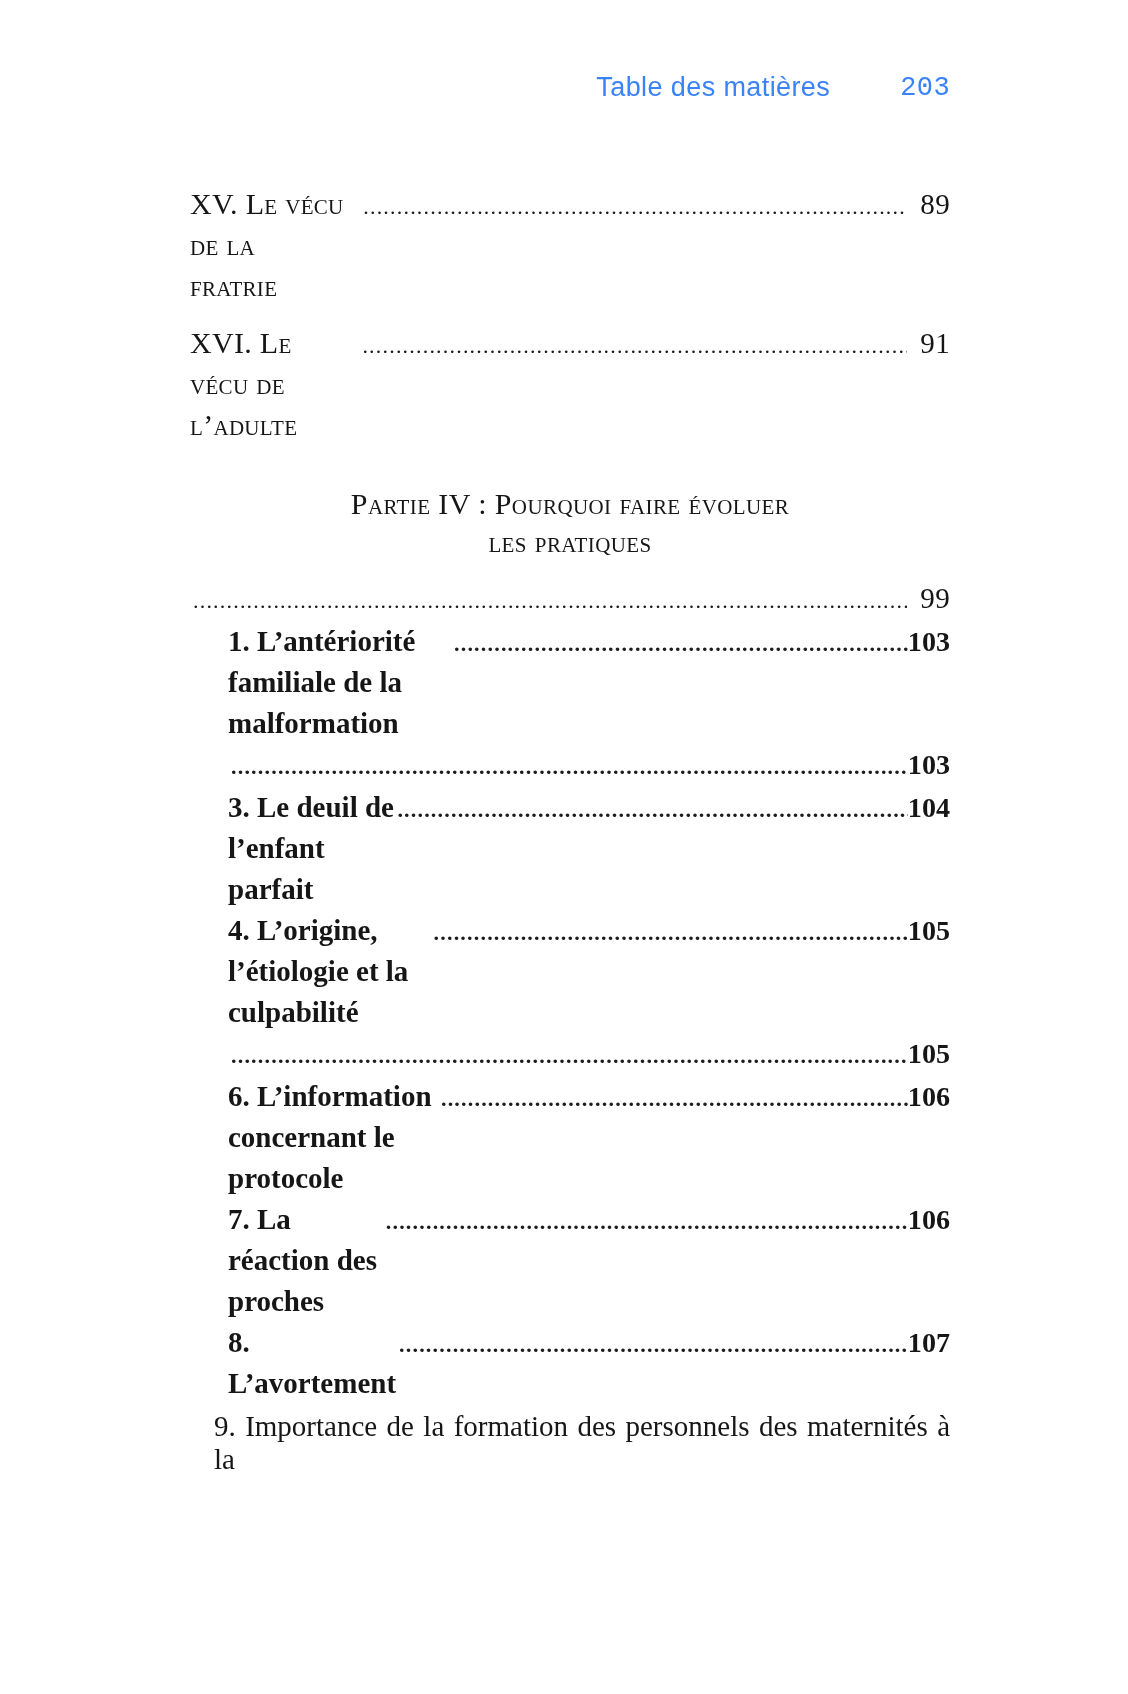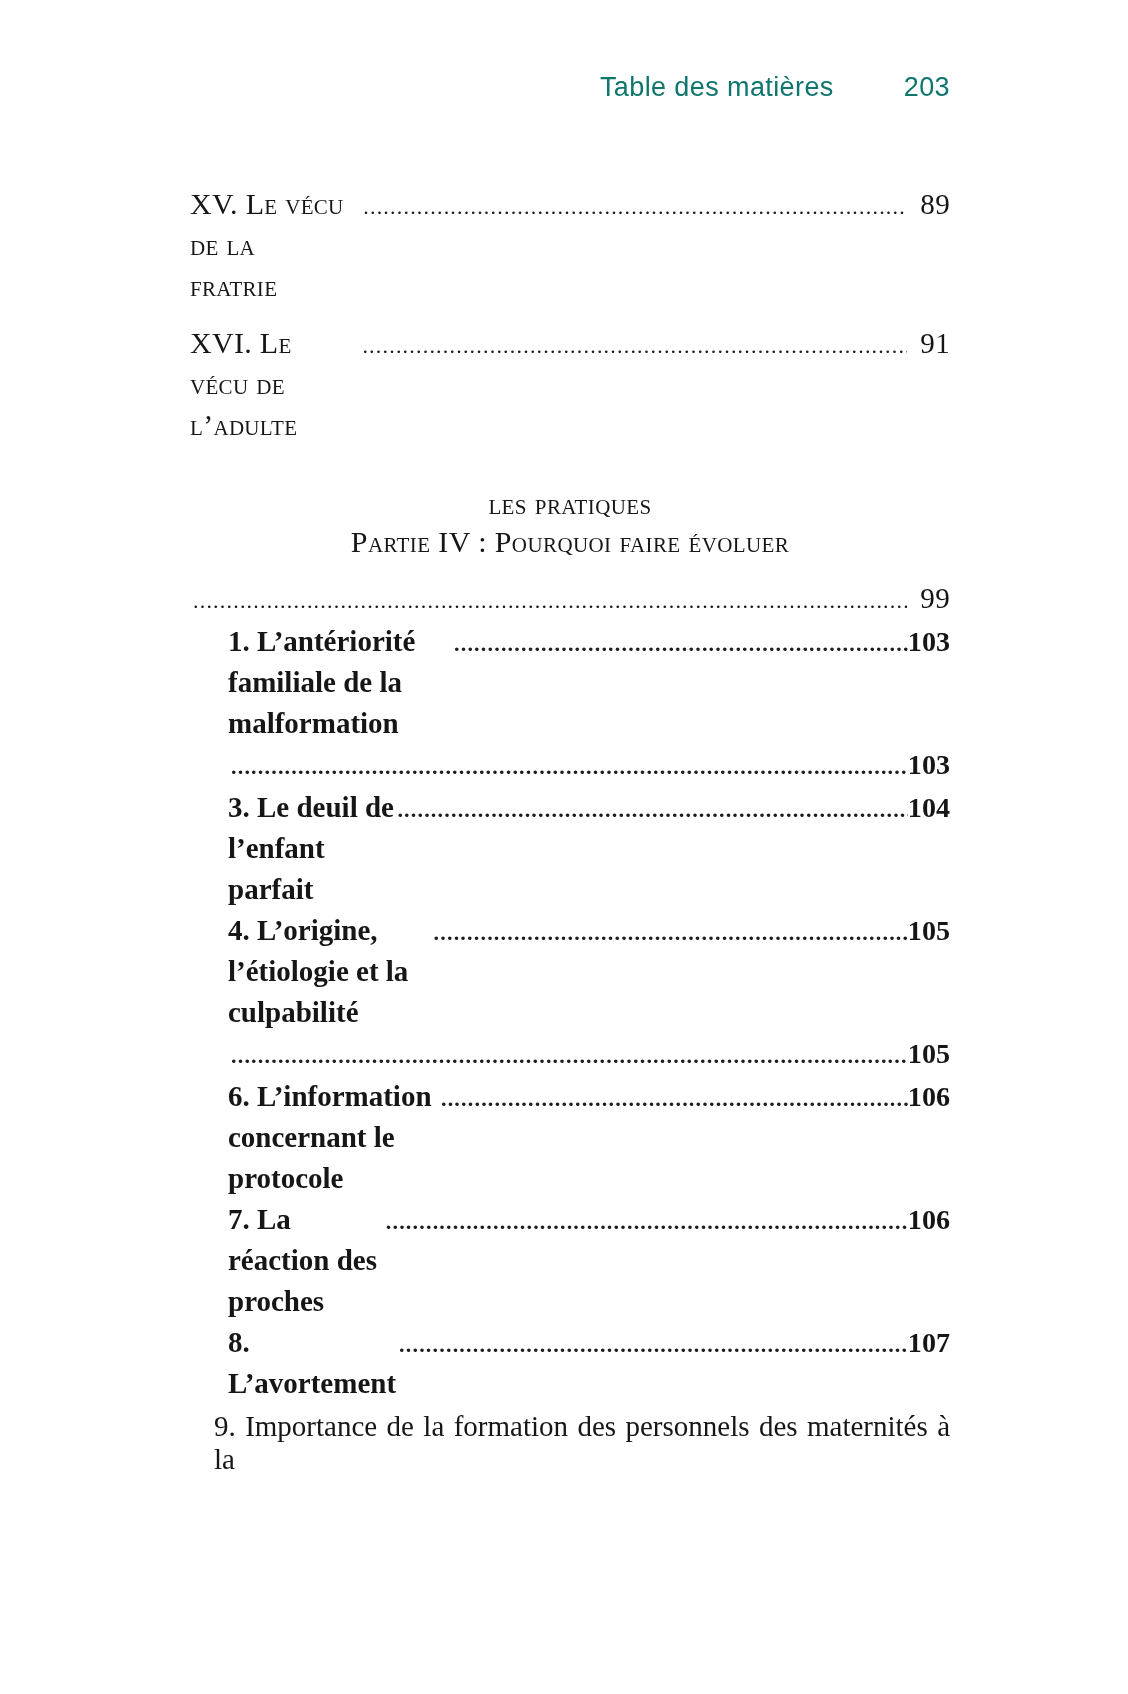--- a/index.html
+++ b/index.html
@@ -16,23 +16,23 @@
     overflow:hidden;
   }
   .content {
     padding:72px 178px 0 190px; 
   }
 
   
   .header {
     display:flex; justify-content:flex-end; align-items:flex-end;
     font-family:"Liberation Sans", sans-serif;
-    font-weight:300; font-size:27px; letter-spacing:0.4px; color:#0f766e;
+    font-weight:300; font-size:27px; letter-spacing:0.4px; color:#3b82f6;
   }
-  .header .pagenum { margin-left:70px; }
+  .header .pagenum { margin-left:70px;font-family:Liberation Mono, monospace; }
 
   
   .toc { margin-top:80px; }
 
   .row { display:flex; align-items:baseline; }
   .leader { flex:1 1 auto; overflow:hidden; white-space:nowrap; margin-left:3px; }
   .leader::after {
     content:"......................................................................................................................................................................";
     font-size:22px; letter-spacing:1.2px; color:#1c1c1c;
   }
@@ -73,22 +73,22 @@
         <span class="pg">89</span>
       </div>
 
       <div class="e-ch row">
         <span class="t">XVI. Le vécu de l’adulte</span>
         <span class="leader"></span>
         <span class="pg">91</span>
       </div>
 
       <div class="part">
+        <div>Partie IV : Pourquoi faire évoluer</div>
         <div>les pratiques</div>
-        <div>Partie IV : Pourquoi faire évoluer</div>
       </div>
 
       <div class="e-ch row">
         <span class="leader"></span>
         <span class="pg">99</span>
       </div>
 
       <div class="e-sub row">
         <span class="t">1. L’antériorité familiale de la malformation</span>
         <span class="leader"></span>

